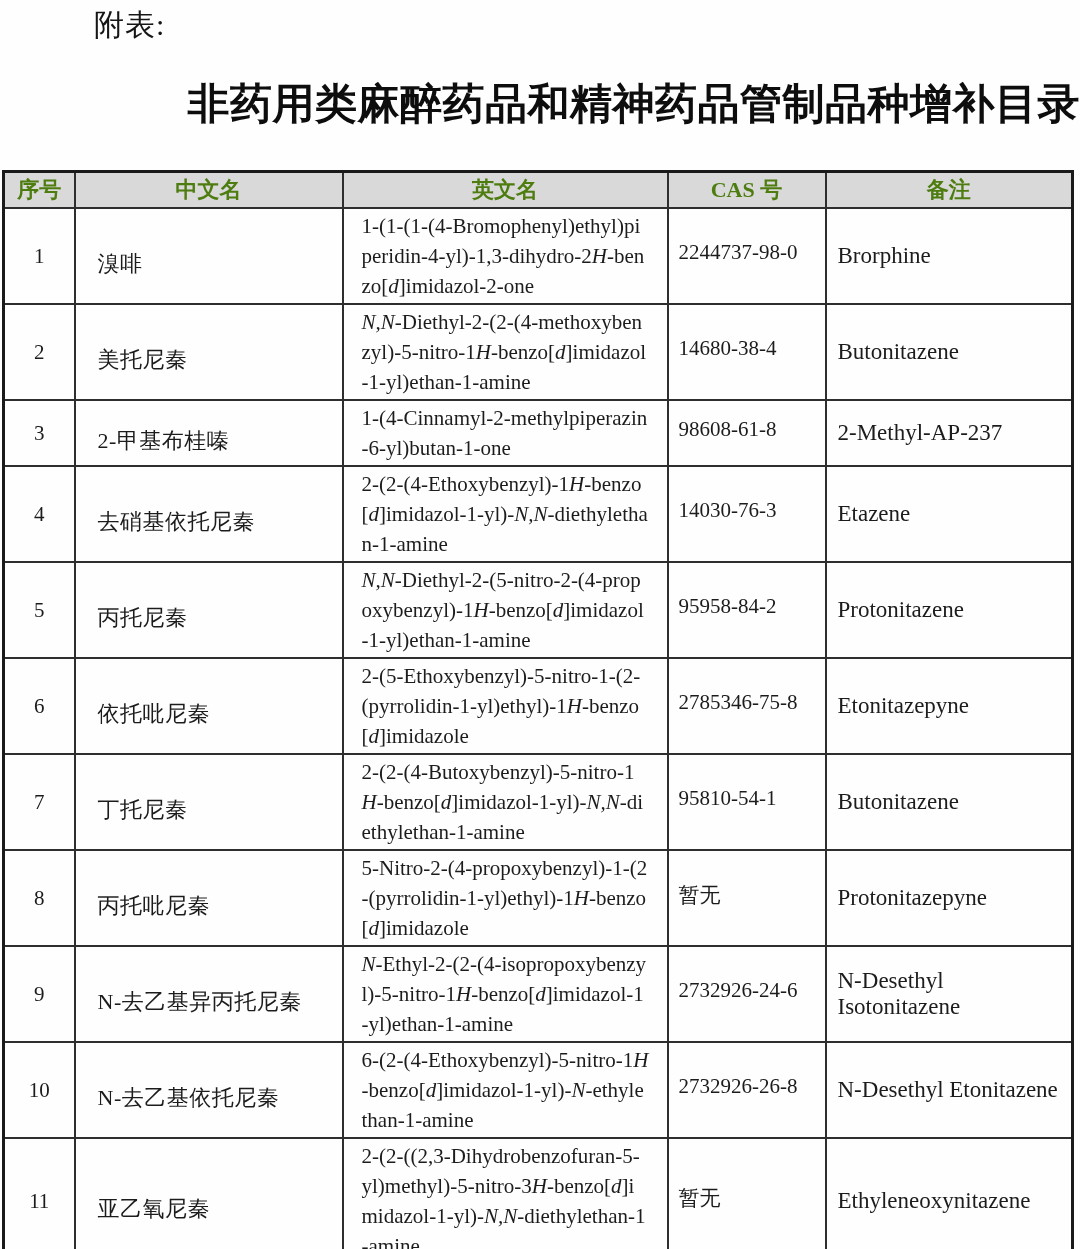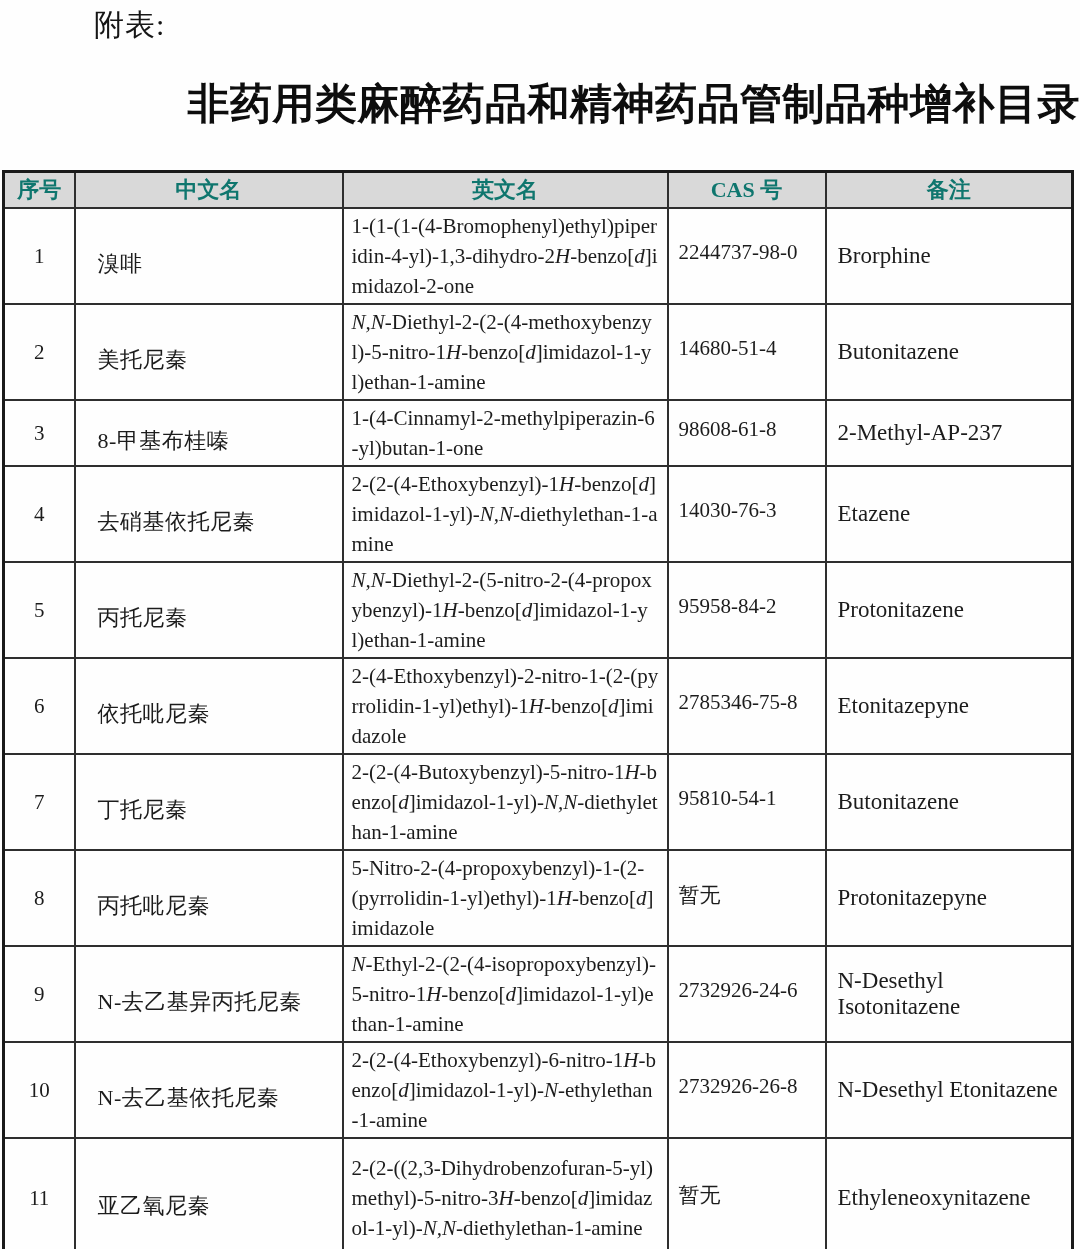--- a/index.html
+++ b/index.html
@@ -52,42 +52,42 @@
     vertical-align: middle;
     overflow: hidden;
   }
   table.catalog th {
     height: 30px;
     background: #d9d9d9;
     font-size: 22px;
     font-weight: 700;
     text-align: center;
     padding: 2px 2px;
-    color: #0f766e;
+    color: #4d7c0f;
   }
   tbody tr { height: 94px; }
   tbody tr:nth-child(1) { height: 95px; }
   tbody tr:nth-child(2) { height: 95px; }
   tbody tr:nth-child(3) { height: 61px; }
   tbody tr:nth-child(11) { height: 121px; }
 
   td.col-no {
     text-align: center;
     font-size: 21px;
     padding: 0;
   }
   td.col-cn {
     font-size: 22px;
     padding: 17px 6px 2px 22px;
     letter-spacing: 0.5px;
   }
   td.col-en {
     font-size: 21px;
     line-height: 30px;
-    padding: 2px 8px;
+    padding: 2px 18px;
     word-break: break-all;
   }
   td.col-cas {
     font-size: 21px;
     padding: 2px 4px 9px 10px;
   }
   td.col-note {
     font-size: 23px;
     padding: 2px 4px 2px 11px;
   }
@@ -124,26 +124,26 @@
           <td class="col-no">1</td>
           <td class="col-cn">溴啡</td>
           <td class="col-en"><span>1-(1-(1-(4-Bromophenyl)ethyl)piperidin-4-yl)-1,3-dihydro-2</span><span class="chem-italic">H</span><span>-benzo[</span><span class="chem-italic">d</span><span>]imidazol-2-one</span></td>
           <td class="col-cas">2244737-98-0</td>
           <td class="col-note">Brorphine</td>
         </tr>
         <tr>
           <td class="col-no">2</td>
           <td class="col-cn">美托尼秦</td>
           <td class="col-en"><span class="chem-italic">N,N</span><span>-Diethyl-2-(2-(4-methoxybenzyl)-5-nitro-1</span><span class="chem-italic">H</span><span>-benzo[</span><span class="chem-italic">d</span><span>]imidazol-1-yl)ethan-1-amine</span></td>
-          <td class="col-cas">14680-51-4</td>
+          <td class="col-cas">14680-38-4</td>
           <td class="col-note">Butonitazene</td>
         </tr>
         <tr>
           <td class="col-no">3</td>
-          <td class="col-cn">8-甲基布桂嗪</td>
+          <td class="col-cn">2-甲基布桂嗪</td>
           <td class="col-en"><span>1-(4-Cinnamyl-2-methylpiperazin-6-yl)butan-1-one</span></td>
           <td class="col-cas">98608-61-8</td>
           <td class="col-note">2-Methyl-AP-237</td>
         </tr>
         <tr>
           <td class="col-no">4</td>
           <td class="col-cn">去硝基依托尼秦</td>
           <td class="col-en"><span>2-(2-(4-Ethoxybenzyl)-1</span><span class="chem-italic">H</span><span>-benzo[</span><span class="chem-italic">d</span><span>]imidazol-1-yl)-</span><span class="chem-italic">N,N</span><span>-diethylethan-1-amine</span></td>
           <td class="col-cas">14030-76-3</td>
           <td class="col-note">Etazene</td>
@@ -151,21 +151,21 @@
         <tr>
           <td class="col-no">5</td>
           <td class="col-cn">丙托尼秦</td>
           <td class="col-en"><span class="chem-italic">N,N</span><span>-Diethyl-2-(5-nitro-2-(4-propoxybenzyl)-1</span><span class="chem-italic">H</span><span>-benzo[</span><span class="chem-italic">d</span><span>]imidazol-1-yl)ethan-1-amine</span></td>
           <td class="col-cas">95958-84-2</td>
           <td class="col-note">Protonitazene</td>
         </tr>
         <tr>
           <td class="col-no">6</td>
           <td class="col-cn">依托吡尼秦</td>
-          <td class="col-en"><span>2-(4-Ethoxybenzyl)-2-nitro-1-(2-(pyrrolidin-1-yl)ethyl)-1</span><span class="chem-italic">H</span><span>-benzo[</span><span class="chem-italic">d</span><span>]imidazole</span></td>
+          <td class="col-en"><span>2-(5-Ethoxybenzyl)-5-nitro-1-(2-(pyrrolidin-1-yl)ethyl)-1</span><span class="chem-italic">H</span><span>-benzo[</span><span class="chem-italic">d</span><span>]imidazole</span></td>
           <td class="col-cas">2785346-75-8</td>
           <td class="col-note">Etonitazepyne</td>
         </tr>
         <tr>
           <td class="col-no">7</td>
           <td class="col-cn">丁托尼秦</td>
           <td class="col-en"><span>2-(2-(4-Butoxybenzyl)-5-nitro-1</span><span class="chem-italic">H</span><span>-benzo[</span><span class="chem-italic">d</span><span>]imidazol-1-yl)-</span><span class="chem-italic">N,N</span><span>-diethylethan-1-amine</span></td>
           <td class="col-cas">95810-54-1</td>
           <td class="col-note">Butonitazene</td>
         </tr>
@@ -179,21 +179,21 @@
         <tr>
           <td class="col-no">9</td>
           <td class="col-cn">N-去乙基异丙托尼秦</td>
           <td class="col-en"><span class="chem-italic">N</span><span>-Ethyl-2-(2-(4-isopropoxybenzyl)-5-nitro-1</span><span class="chem-italic">H</span><span>-benzo[</span><span class="chem-italic">d</span><span>]imidazol-1-yl)ethan-1-amine</span></td>
           <td class="col-cas">2732926-24-6</td>
           <td class="col-note">N-Desethyl Isotonitazene</td>
         </tr>
         <tr>
           <td class="col-no">10</td>
           <td class="col-cn">N-去乙基依托尼秦</td>
-          <td class="col-en"><span>2-(2-(4-Ethoxybenzyl)-6-nitro-1</span><span class="chem-italic">H</span><span>-benzo[</span><span class="chem-italic">d</span><span>]imidazol-1-yl)-</span><span class="chem-italic">N</span><span>-ethylethan-1-amine</span></td>
+          <td class="col-en"><span>6-(2-(4-Ethoxybenzyl)-5-nitro-1</span><span class="chem-italic">H</span><span>-benzo[</span><span class="chem-italic">d</span><span>]imidazol-1-yl)-</span><span class="chem-italic">N</span><span>-ethylethan-1-amine</span></td>
           <td class="col-cas">2732926-26-8</td>
           <td class="col-note">N-Desethyl Etonitazene</td>
         </tr>
         <tr>
           <td class="col-no">11</td>
           <td class="col-cn">亚乙氧尼秦</td>
           <td class="col-en"><span>2-(2-((2,3-Dihydrobenzofuran-5-yl)methyl)-5-nitro-3</span><span class="chem-italic">H</span><span>-benzo[</span><span class="chem-italic">d</span><span>]imidazol-1-yl)-</span><span class="chem-italic">N,N</span><span>-diethylethan-1-amine</span></td>
           <td class="col-cas">暂无</td>
           <td class="col-note">Ethyleneoxynitazene</td>
         </tr>

